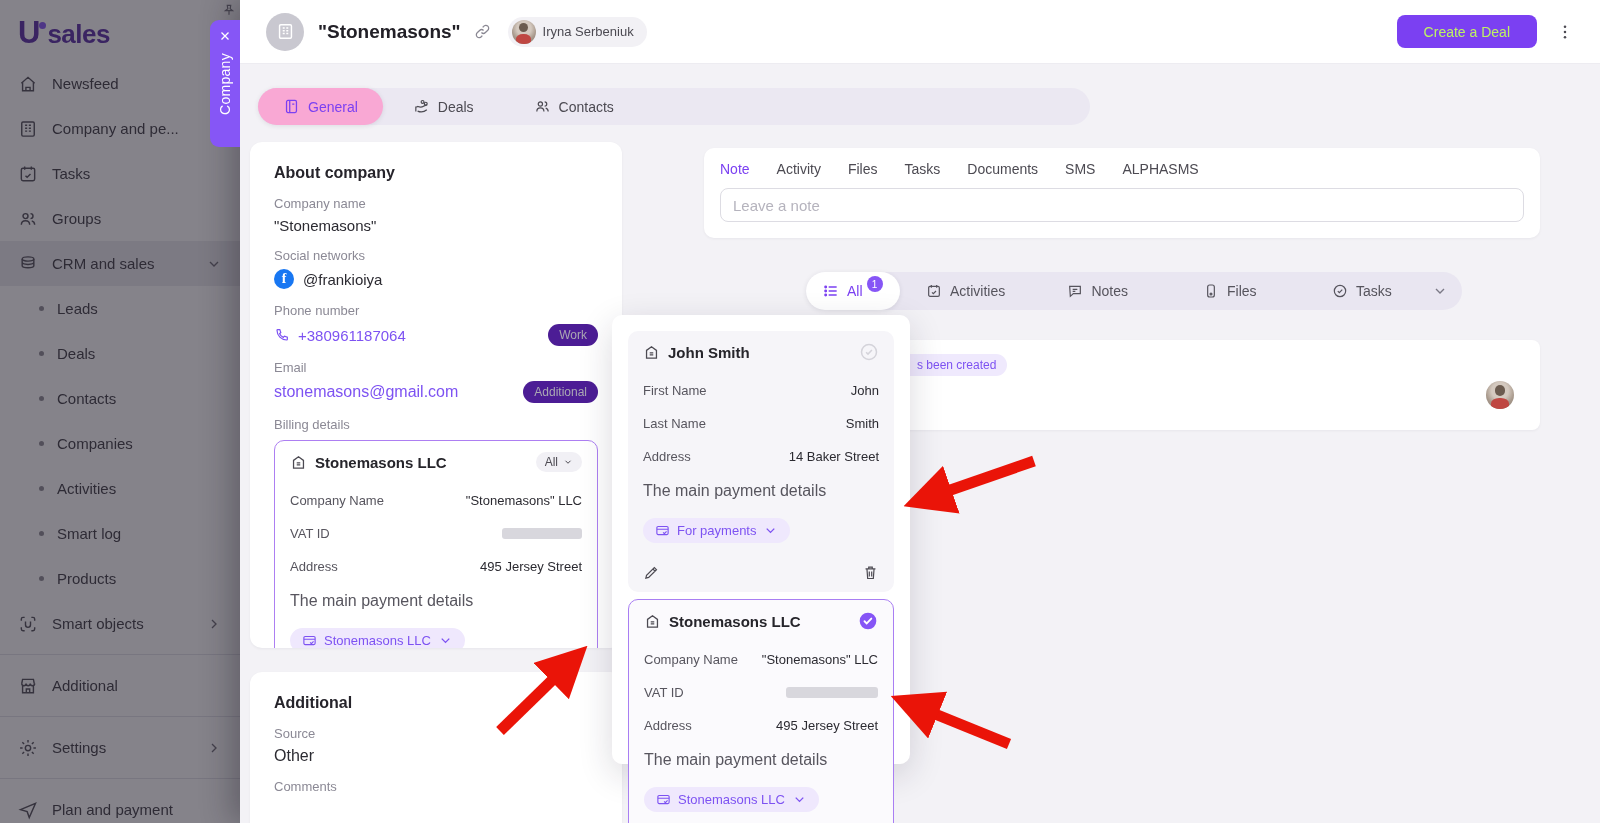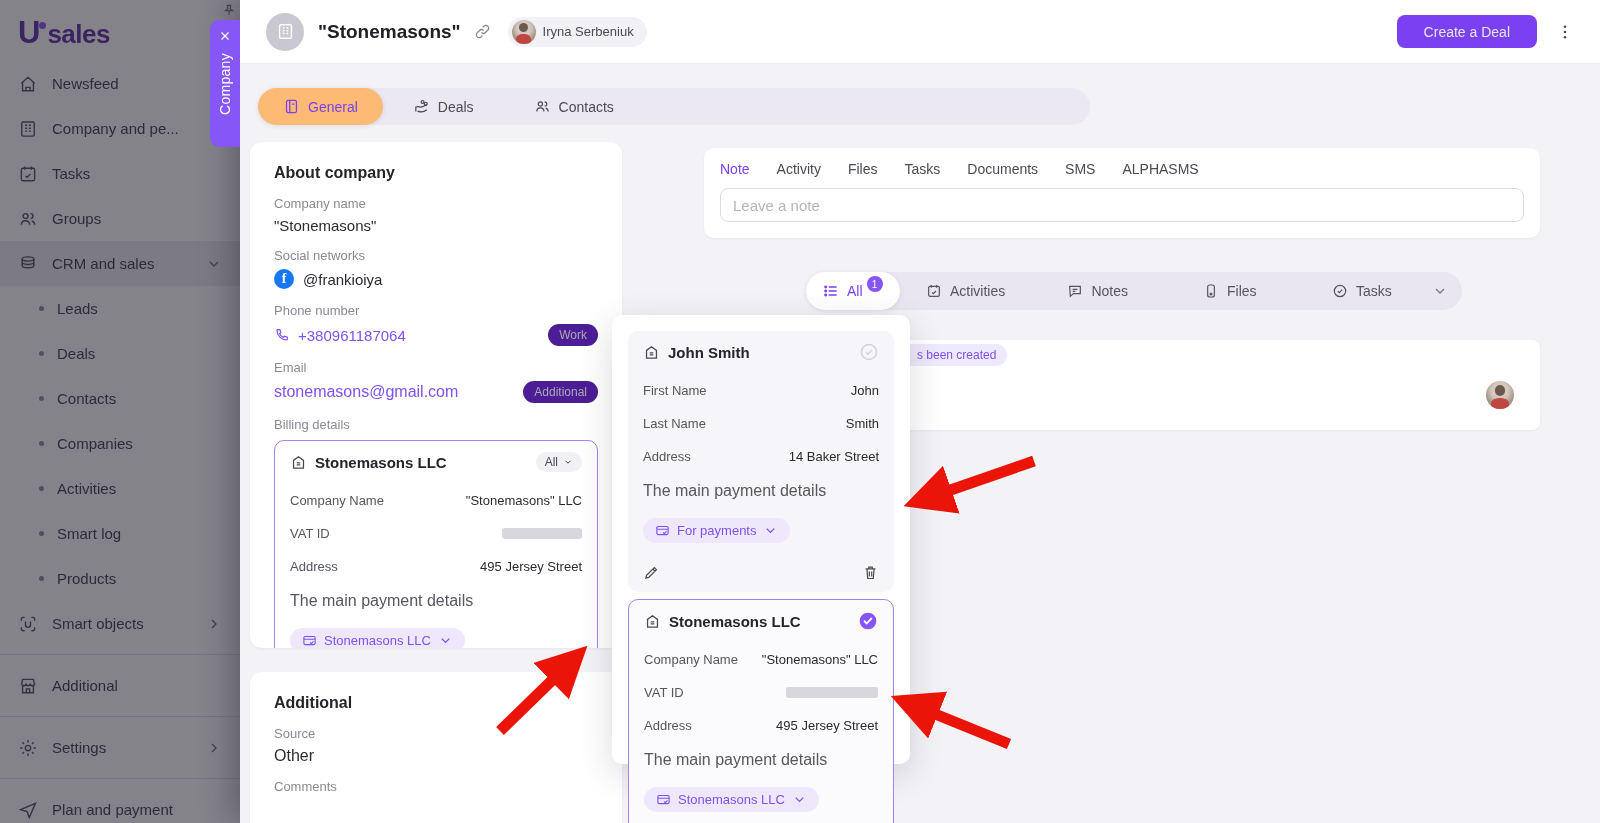--- a/index.html
+++ b/index.html
@@ -50,32 +50,32 @@
   .h-link { margin-left:13px; width:17px; height:17px; color:#8a8893; cursor:pointer; }
   .owner-pill { margin-left:17px; display:flex; align-items:center; gap:7px;
     background:#f2f1f5; border-radius:16px; padding:3px 13px 3px 4px;
     font-size:13px; color:#4c4a52; cursor:pointer; }
   .photo { border-radius:50%; background:radial-gradient(circle at 50% 35%, #d4c9bf 0 36%, #a99a8d 62%, #7e7267); position:relative; overflow:hidden; }
   .photo::before { content:""; position:absolute; top:14%; left:31%; width:38%;
     height:38%; border-radius:50%; background:#6b5b4f; }
   .photo::after { content:""; position:absolute; bottom:-4%; left:18%; right:18%;
     height:44%; border-radius:45% 45% 0 0; background:#bf4742; }
   .owner-avatar { width:24px; height:24px; }
-  .create-btn { margin-left:auto; background:#7b40f2; color:#e5e5e5; font-size:14px;
+  .create-btn { margin-left:auto; background:#7b40f2; color:#bef264; font-size:14px;
     font-weight:500; border:none; border-radius:8px; height:33px; padding:0 27px;
     cursor:pointer; font-family:inherit; }
   .kebab { margin-left:19px; width:18px; height:18px; color:#4c4a52; cursor:pointer; }
 
   
   .etabs { position:absolute; left:18px; top:88px; width:832px; height:37px;
     background:#ebe8f2; border-radius:19px; display:flex; align-items:center; }
   .etab { display:flex; align-items:center; gap:8px; font-size:14px; color:#4c4a52;
     padding:0 30px; height:100%; cursor:pointer; white-space:nowrap; }
   .etab svg { width:17px; height:17px; }
-  .etab.active { background:#fdba74; border-radius:19px; color:#7b40f2;
+  .etab.active { background:#f9a8d4; border-radius:19px; color:#7b40f2;
     font-weight:500; box-shadow:0 1px 5px rgba(40,35,60,.10); padding:0 25px; }
 
   .card { background:#fff; border-radius:12px; box-shadow:0 1px 3px rgba(25,22,40,.05); }
 
   
   .about { position:absolute; left:10px; top:142px; width:372px; height:506px;
     padding:22px 24px; overflow:hidden; }
   .sec-h { font-size:16px; font-weight:700; color:#26242b; }
   .field { margin-top:14px; }
   .lbl { font-size:13px; color:#8b8995; margin-bottom:6px; }
@@ -141,21 +141,21 @@
     color:#fff; font-size:10px; display:flex; align-items:center;
     justify-content:center; margin:-14px 0 0 -4px; }
   .fitem { flex:1; display:flex; align-items:center; justify-content:center;
     gap:8px; font-size:14px; color:#56545d; cursor:pointer; }
   .fitem svg { width:16px; height:16px; }
   .fchev { width:16px; height:16px; color:#7b7986; margin:0 14px 0 4px; cursor:pointer; }
 
   
   .timeline { position:absolute; left:646px; top:340px; width:654px; height:90px;
     border-radius:8px; z-index:5; }
-  .t-badge { position:absolute; left:24px; top:4px; background:#efe9fd;
+  .t-badge { position:absolute; left:24px; top:14px; background:#efe9fd;
     color:#7d52f2; font-size:12px; padding:4px 11px 4px 7px;
     border-radius:0 11px 11px 0; }
   .t-avatar { position:absolute; right:26px; top:41px; width:28px; height:28px; }
 
   
   .popup { position:absolute; left:372px; top:315px; width:298px; height:449px;
     background:#fff; border-radius:10px; z-index:20; padding:16px;
     box-shadow:0 10px 34px rgba(30,25,50,.16); }
   .pcard { background:#f6f5f9; }
   .pcard2 { margin-top:7px; background:#fbfafd; border:1.5px solid #a97ef3; }

